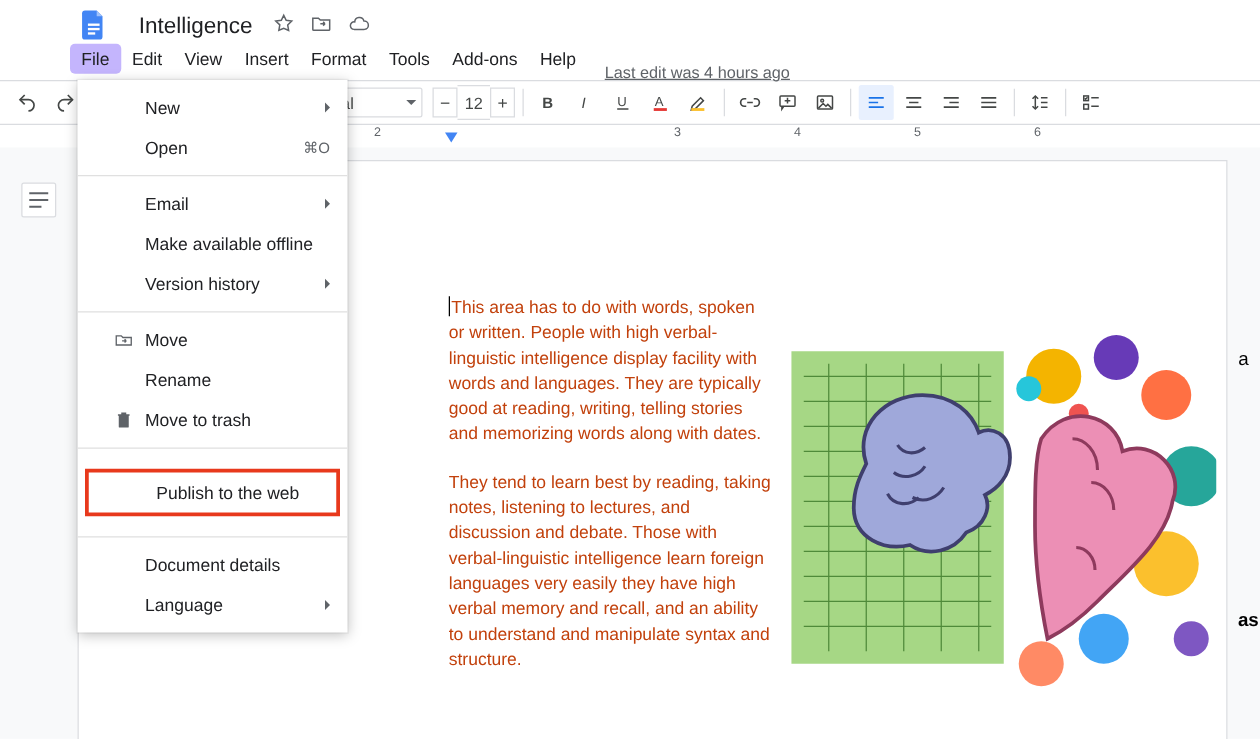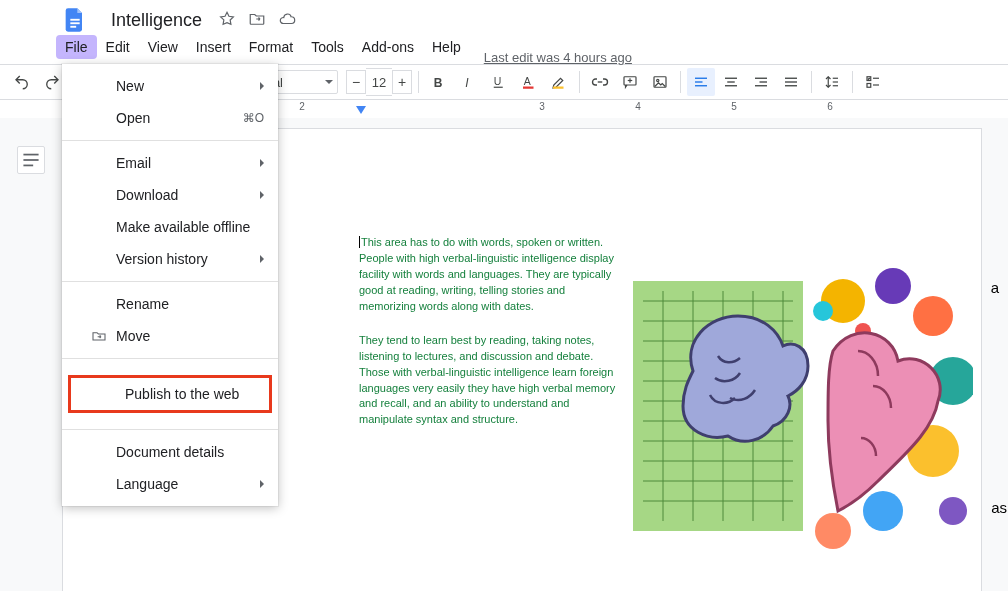--- a/index.html
+++ b/index.html
@@ -142,31 +142,31 @@
     width: 920px;
     min-height: 600px;
     background: #fff;
     border: 1px solid #dadce0;
     position: relative;
     padding: 106px 30px 30px 296px;
   }
   .page .body-text {
     width: 260px;
     font-family: Arial, sans-serif;
-    font-size: 11px;
+    font-size: 14px;
     line-height: 1.45;
-    color: #15803d;
+    color: #c2410c;
   }
   .page .body-text p { margin: 0 0 18px 0; }
   .cursor { border-left:1px solid #000; padding-left:1px; }
   .float-a, .float-as {
     position:absolute; font-family: Arial; font-size:15px; color:#000;
   }
   .float-a  { right: -18px; top: 150px; }
-  .float-as { right: -26px; top: 370px; }
+  .float-as { right: -26px; top: 359px; font-weight: bold; }
 
   .brain-art {
     position:absolute; top:132px; left:570px;
     width:340px; height:300px;
   }
 
   
   .file-menu {
     position: absolute;
     left: 62px; top: 64px;
@@ -488,48 +488,51 @@
 
   <div class="fm-sep"></div>
 
   <div class="fm-row">
     <span class="fm-icon"></span>
     <span class="fm-label">Email</span>
     <span class="caret-r"></span>
   </div>
   <div class="fm-row">
     <span class="fm-icon"></span>
-    <span class="fm-label">Download</span>
-    <span class="caret-r"></span>
-  </div>
-  <div class="fm-row">
-    <span class="fm-icon"></span>
     <span class="fm-label">Make available offline</span>
   </div>
   <div class="fm-row">
     <span class="fm-icon"></span>
     <span class="fm-label">Version history</span>
     <span class="caret-r"></span>
   </div>
 
   <div class="fm-sep"></div>
 
-  <div class="fm-row">
-    <span class="fm-icon"></span>
-    <span class="fm-label">Rename</span>
-  </div>
   <div class="fm-row">
     <span class="fm-icon">
       <svg viewBox="0 0 24 24" fill="none" stroke="#5f6368" stroke-width="1.6">
           <path d="M3 7h6l2 2h10v9H3z"></path>
           <path d="M10 13h5m0 0-2-2m2 2-2 2"></path>
         </svg>
     </span>
     <span class="fm-label">Move</span>
   </div>
+  <div class="fm-row">
+    <span class="fm-icon"></span>
+    <span class="fm-label">Rename</span>
+  </div>
+  <div class="fm-row">
+    <span class="fm-icon">
+      <svg viewBox="0 0 24 24" fill="#5f6368">
+          <path d="M6 7h12v13a1 1 0 0 1-1 1H7a1 1 0 0 1-1-1zM5 5h14v2H5zM9 3h6v2H9z"></path>
+        </svg>
+    </span>
+    <span class="fm-label">Move to trash</span>
+  </div>
 
   <div class="fm-sep"></div>
 
   <div class="fm-highlight">
     <div class="fm-row">
       <span class="fm-icon"></span>
       <span class="fm-label">Publish to the web</span>
     </div>
   </div>
 

